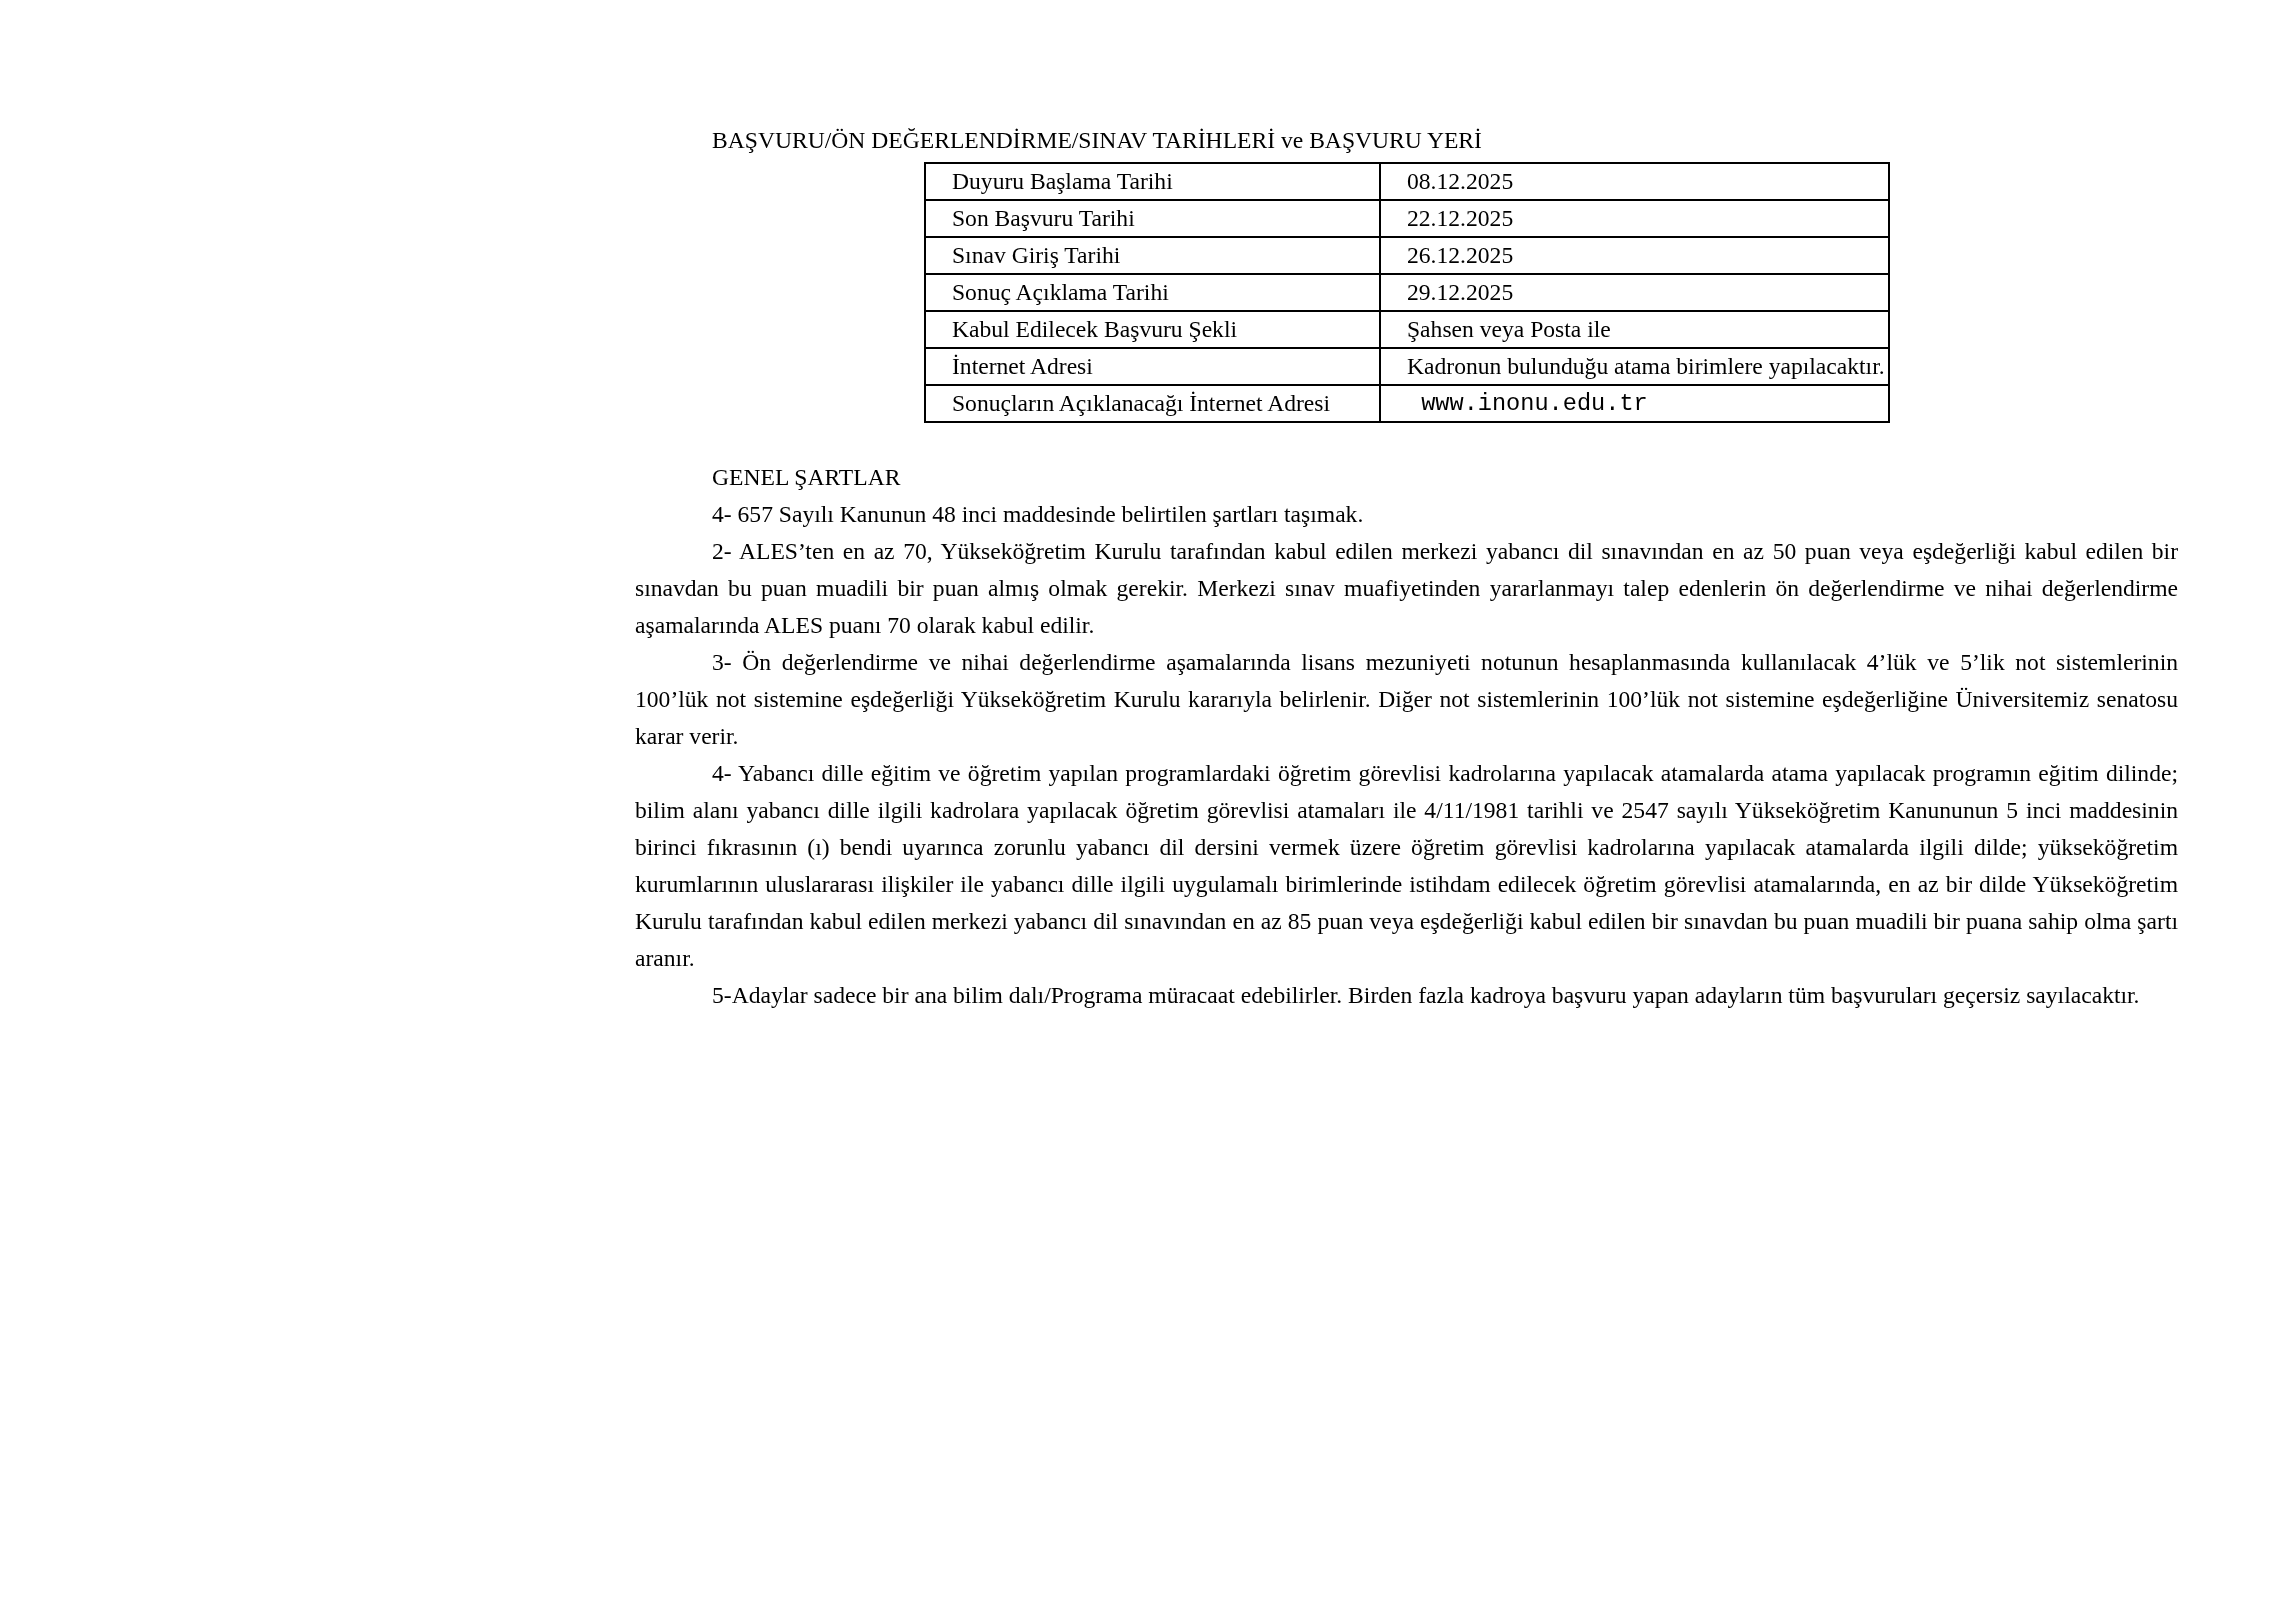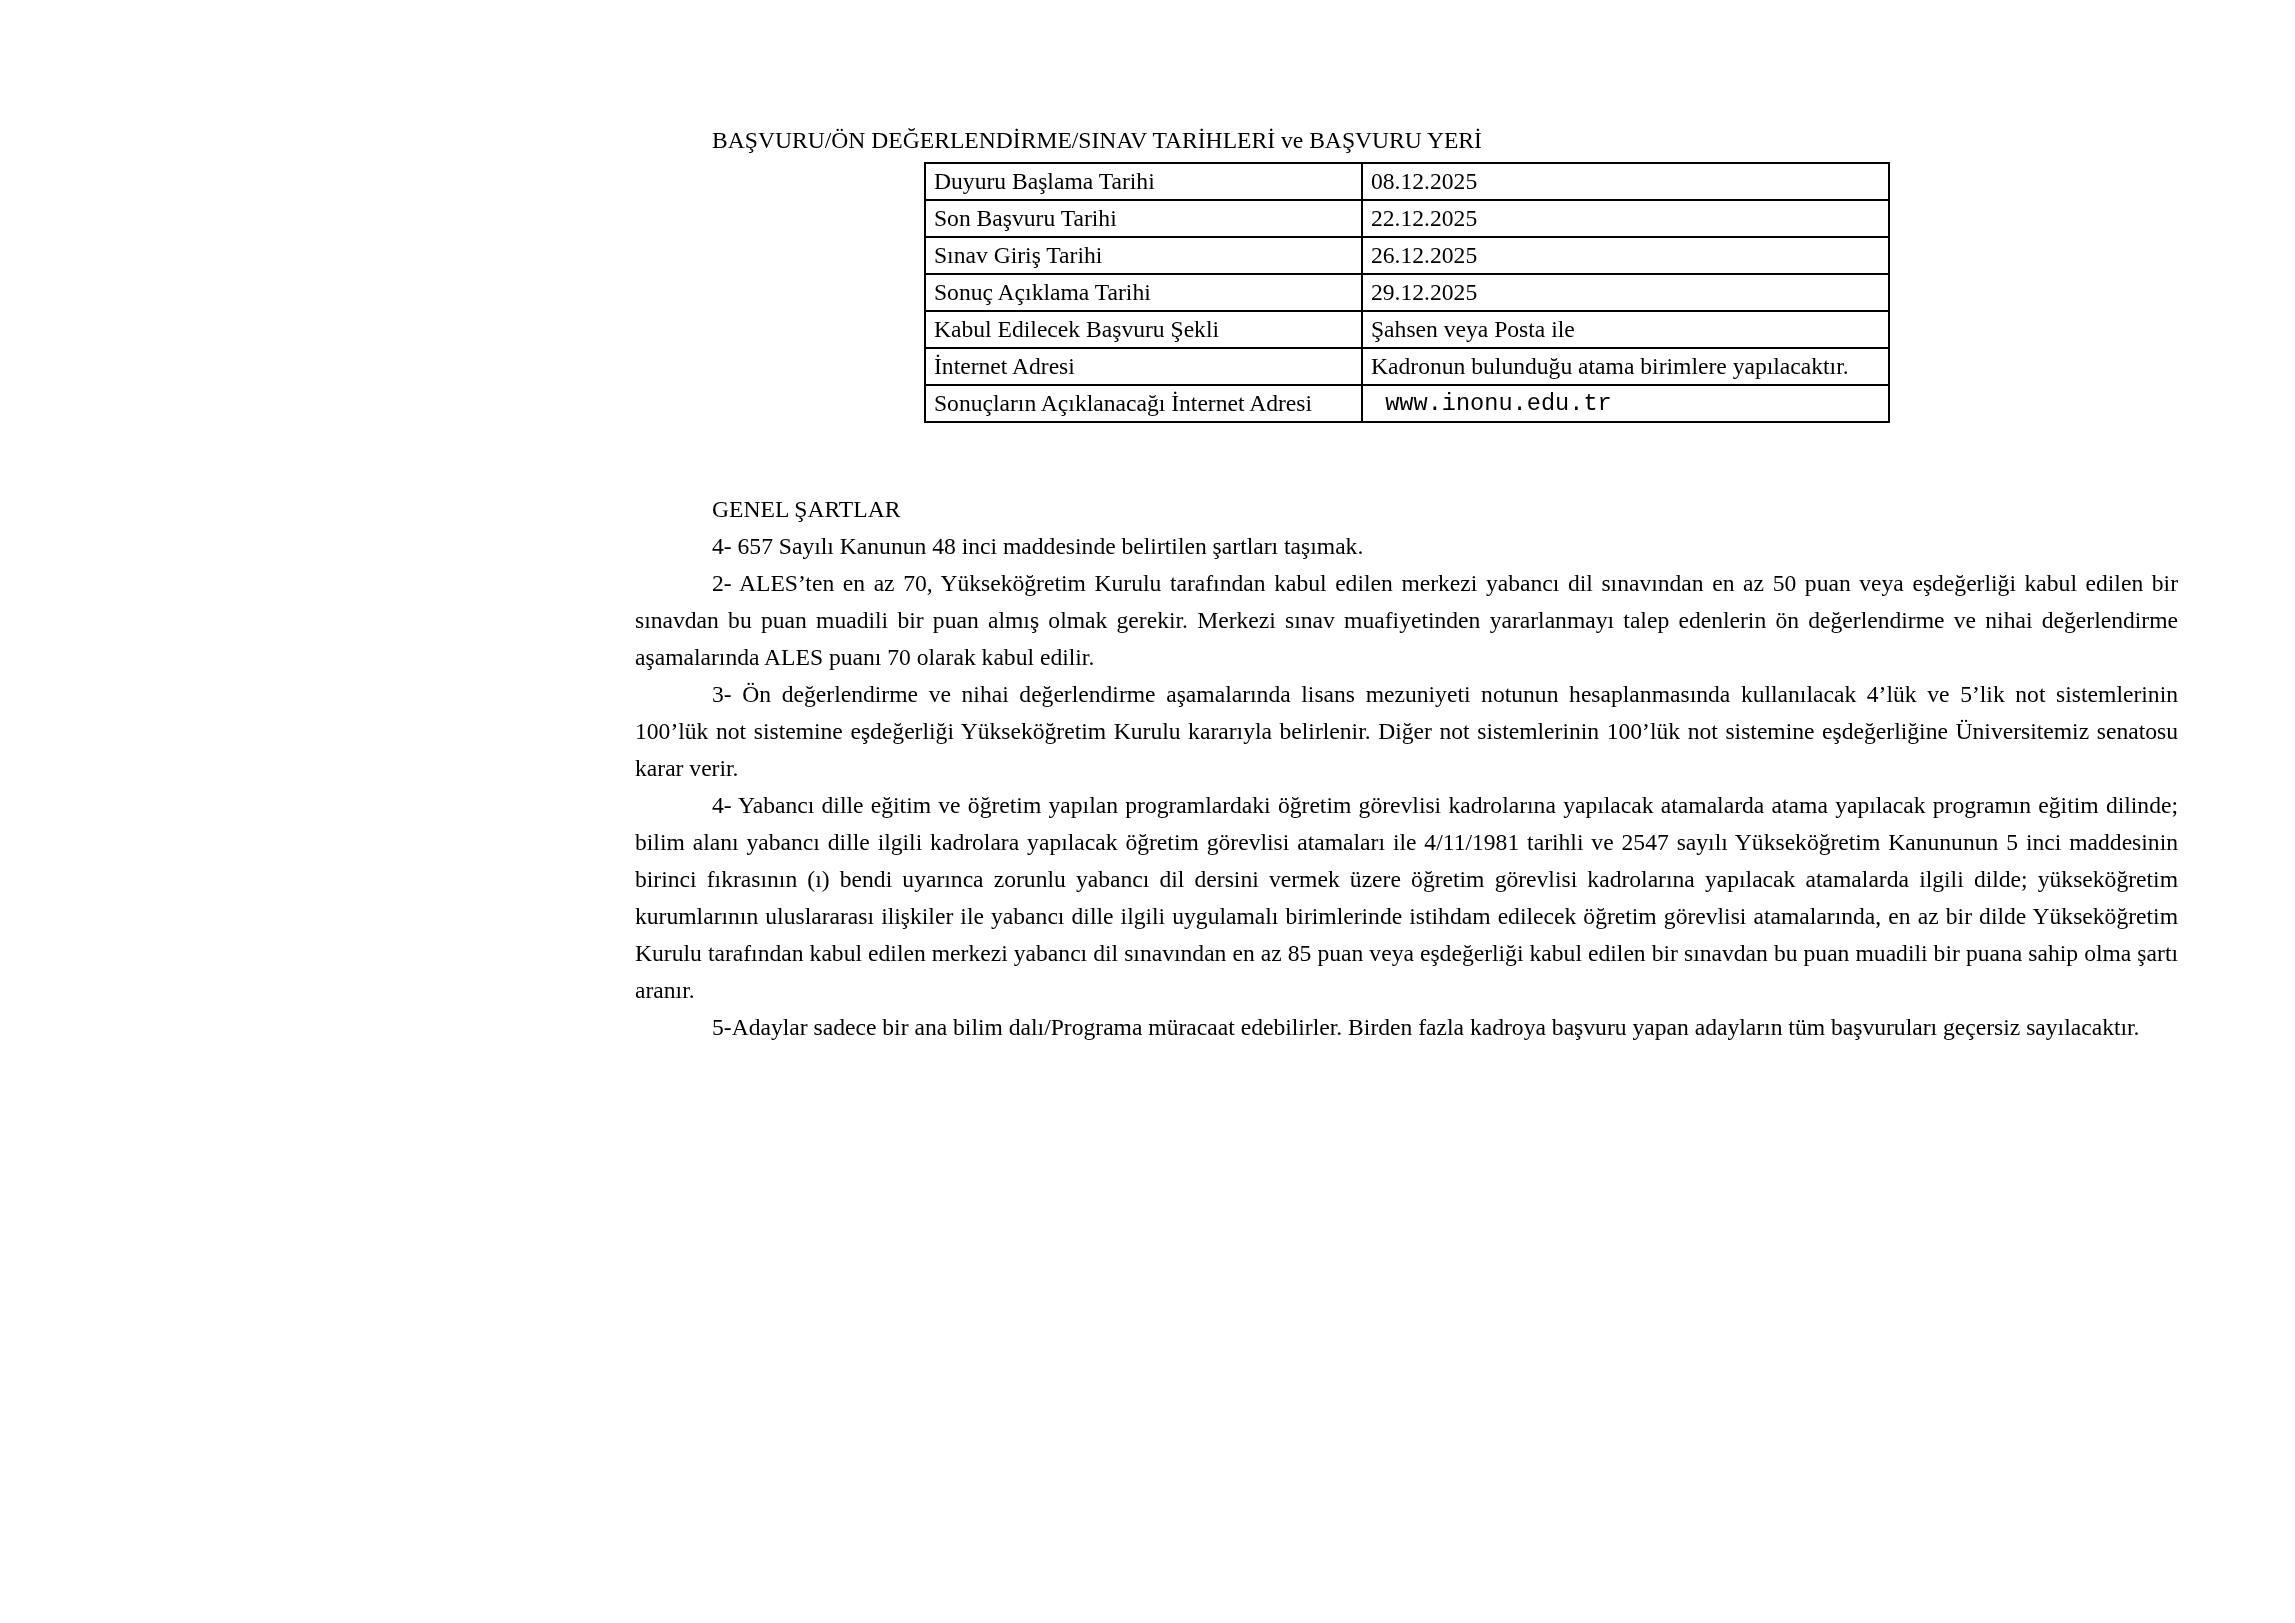--- a/index.html
+++ b/index.html
@@ -28,32 +28,32 @@
       left: 924px;
       top: 162px;
       width: 966px;
       border-collapse: collapse;
       border: 2px solid #000;
       font-size: 23.6px;
     }
     .dates-table td {
       border: 2px solid #000;
       height: 35px;
-      padding: 0 0 0 8px;
+      padding: 0 0 0 26px;
       line-height: 35px;
       white-space: nowrap;
       vertical-align: middle;
     }
     .dates-table td.label-cell {
       width: 427px;
     }
     .body-text {
       position: absolute;
       left: 635px;
-      top: 491px;
+      top: 459px;
       width: 1543px;
       font-size: 23.6px;
       line-height: 37px;
     }
     .body-text p {
       margin: 0;
       text-align: justify;
       text-indent: 77px;
     }
     .body-text p.heading {

